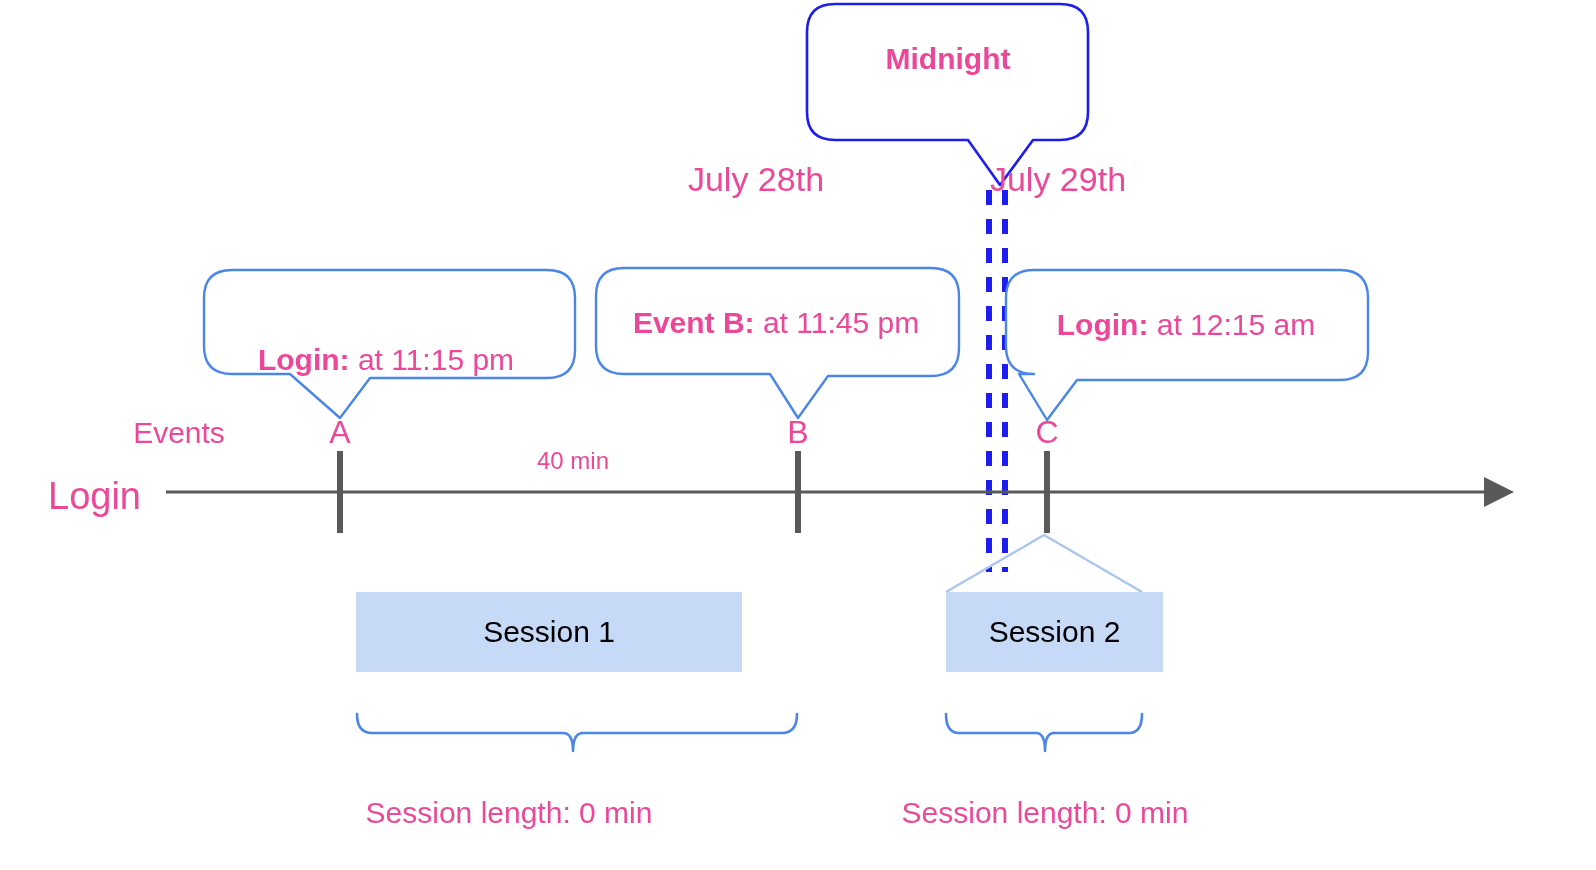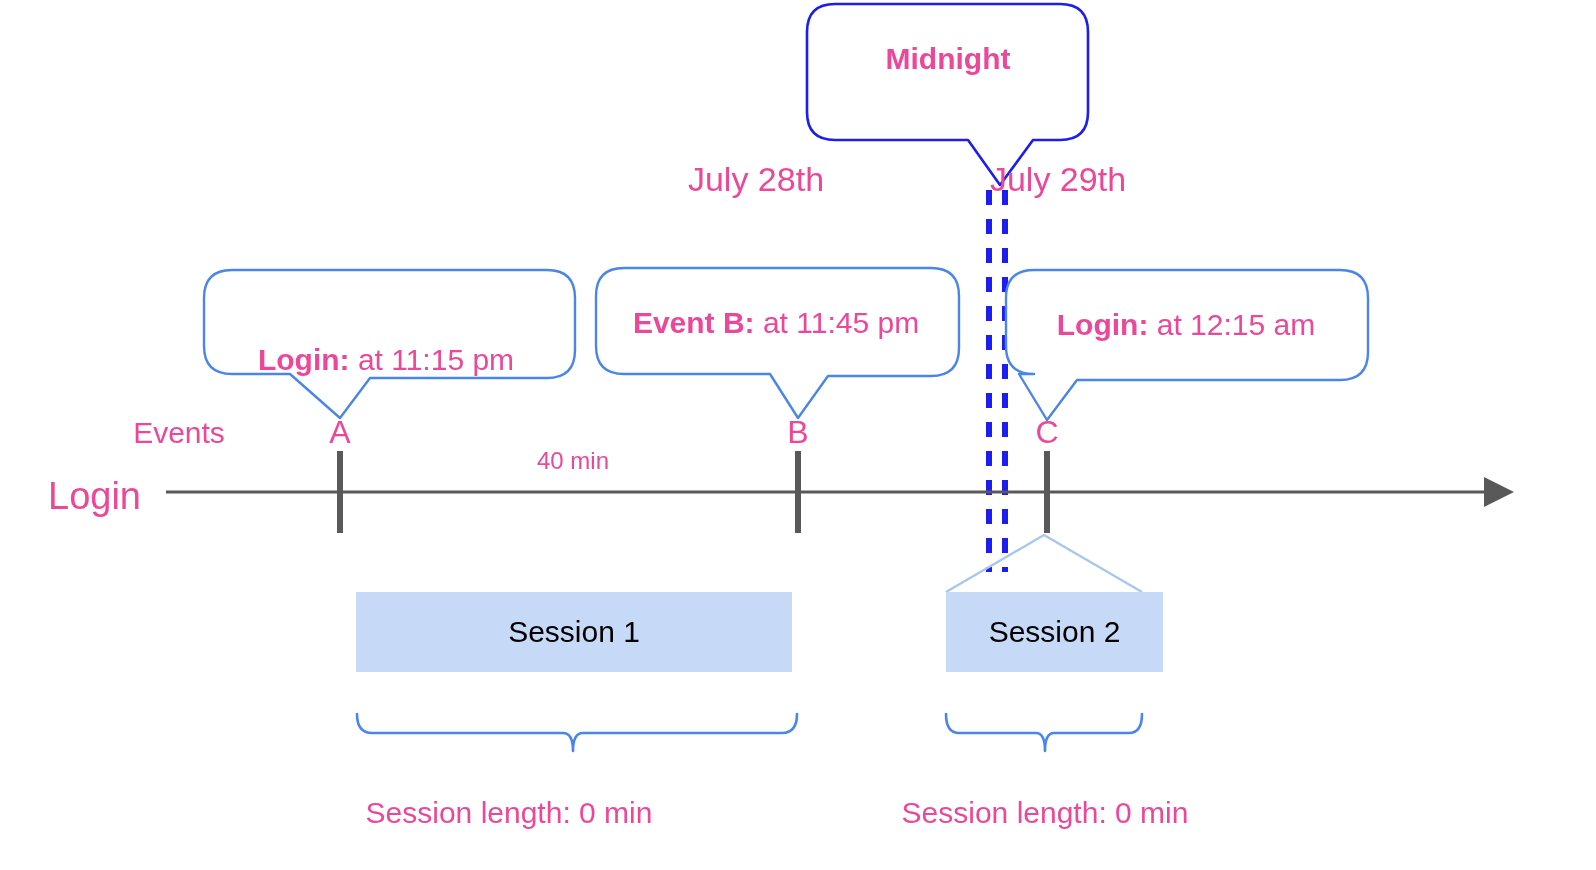--- a/index.html
+++ b/index.html
@@ -220,21 +220,21 @@
 
   <div class="txt txt-center lane-label-events" style="left:179px; top:418px;">Events</div>
   <div class="txt lane-label-user" style="left:48px; top:477px;">Login</div>
 
   <div class="txt txt-center event-marker-label" style="left:340px; top:416px;">A</div>
   <div class="txt txt-center event-marker-label" style="left:798px; top:416px;">B</div>
   <div class="txt txt-center event-marker-label" style="left:1047px; top:416px;">C</div>
 
   <div class="txt txt-center duration-label" style="left:573px; top:449px;">40 min</div>
 
-  <div class="session-box" style="left:356px; top:592px; width:436px; height:80px;">
+  <div class="session-box" style="left:356px; top:592px; width:386px; height:80px;">
     <span>Session 1</span>
   </div>
   <div class="session-box" style="left:946px; top:592px; width:217px; height:80px;">
     <span>Session 2</span>
   </div>
 
   <div class="txt txt-center brace-caption" style="left:509px; top:798px;">Session length: 0 min</div>
   <div class="txt txt-center brace-caption" style="left:1045px; top:798px;">Session length: 0 min</div>
 
 </div>

